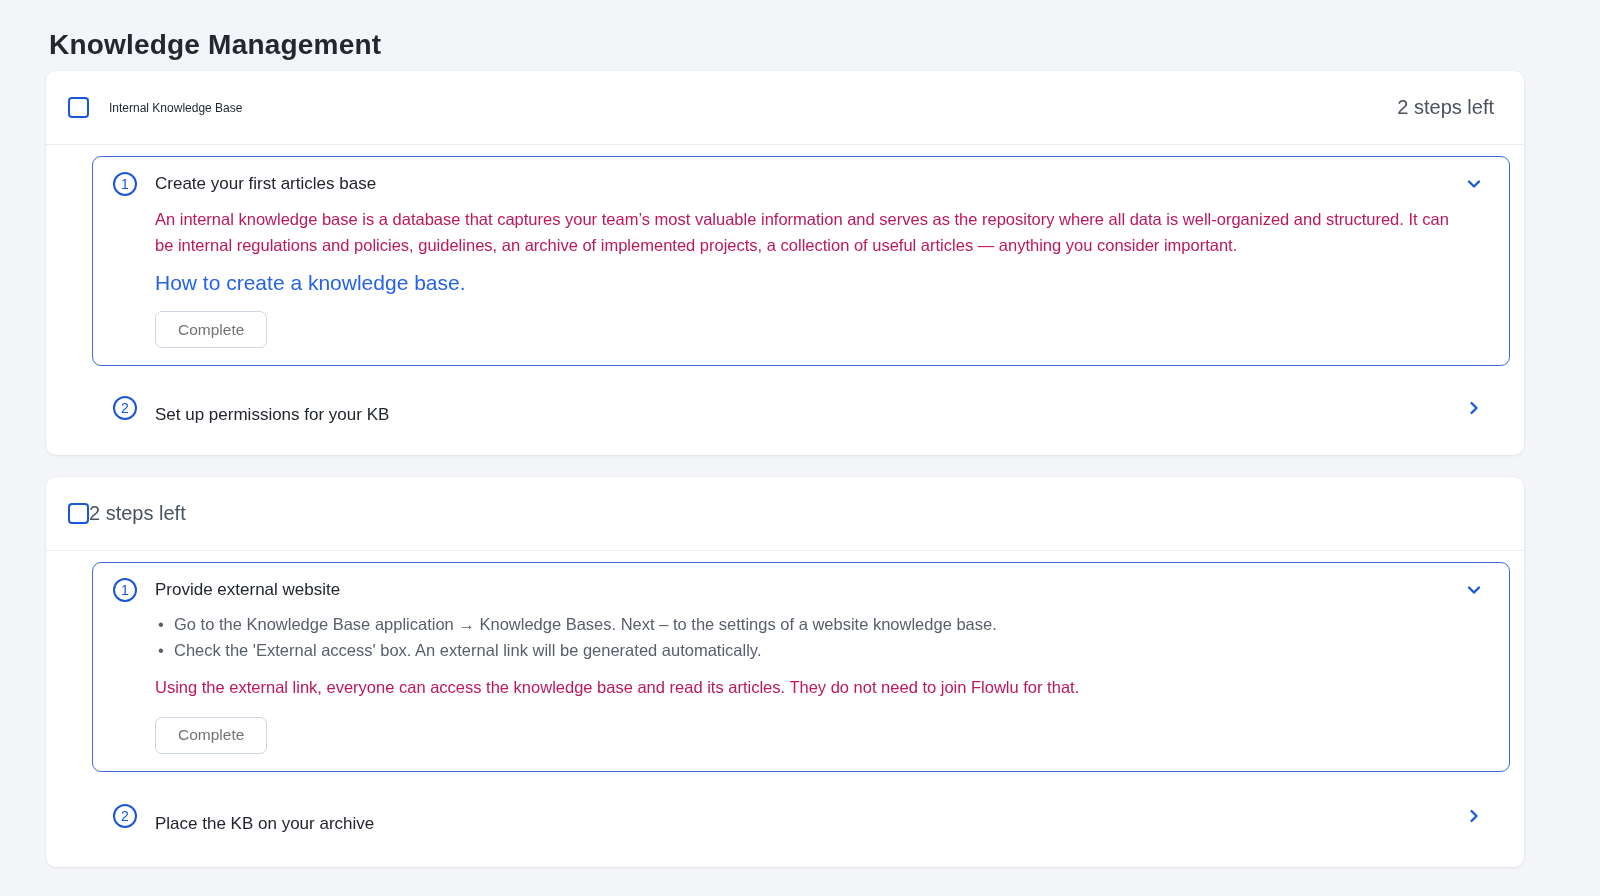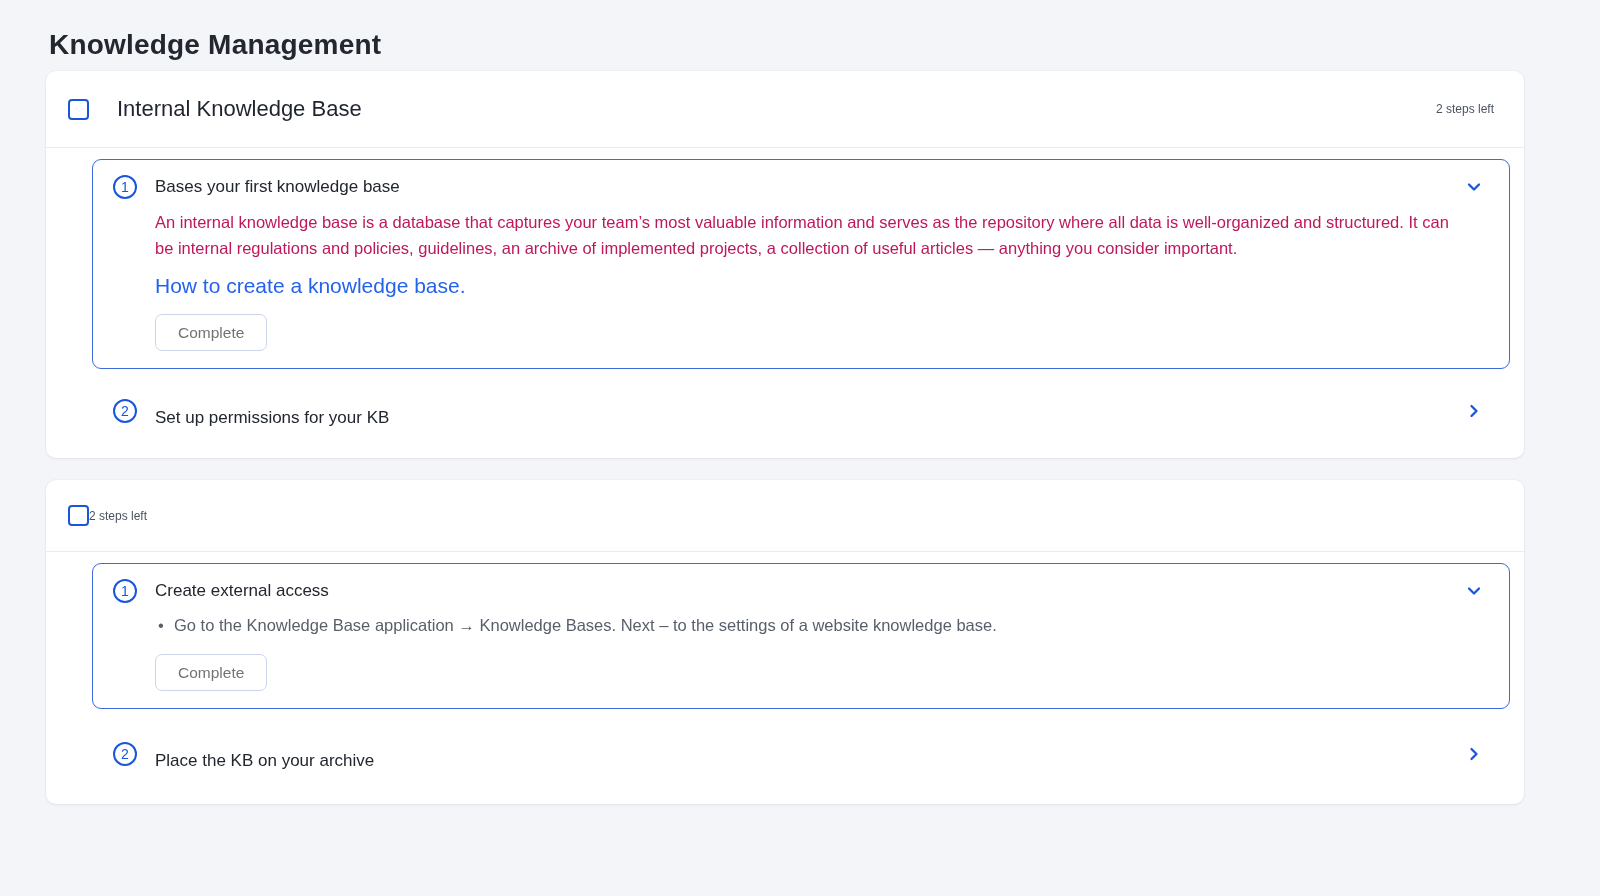--- a/index.html
+++ b/index.html
@@ -28,24 +28,24 @@
     display: flex; align-items: center;
     padding: 25px 30px 25px 22px;
   }
   .checkbox {
     width: 21px; height: 21px; flex: 0 0 auto;
     border: 2px solid #1a56db; border-radius: 4px;
     background: #fff; cursor: pointer;
   }
   .card-title {
     flex: 1 1 auto;
-    margin-left: 28px;
-    font-size: 22px; color: #1f2430; font-weight: 400;
+    margin-left: 20px;
+    font-size: 12px; color: #1f2430; font-weight: 400;
   }
-  .steps-left { font-size: 12px; color: #4a5260; }
+  .steps-left { font-size: 20px; color: #4a5260; }
   .divider { height: 1px; background: #e9ebf0; }
   .card-body { padding: 11px 14px 6px 46px; }
 
   .step-box {
     border: 1px solid #3d6bdc;
     border-radius: 9px;
     padding: 15px 20px 17px 20px;
   }
   .step-head {
     display: flex; align-items: center; cursor: pointer;
@@ -106,21 +106,21 @@
       <div class="checkbox"></div>
       <div class="card-title">Internal Knowledge Base</div>
       <div class="steps-left">2 steps left</div>
     </div>
     <div class="divider"></div>
     <div class="card-body">
 
       <div class="step-box">
         <div class="step-head">
           <div class="step-num">1</div>
-          <div class="step-title">Bases your first knowledge base</div>
+          <div class="step-title">Create your first articles base</div>
           <span class="chevron">
             <svg width="18" height="18" viewBox="0 0 18 18">
                 <path d="M4 6.5l5 5 5-5" stroke="#1a56db" stroke-width="2.3" fill="none" stroke-linecap="round" stroke-linejoin="round"></path>
               </svg>
           </span>
         </div>
         <div class="step-content">
           <p class="desc">An internal knowledge base is a database that captures your team’s most valuable information and serves as the repository where all data is well-organized and structured. It can be internal regulations and policies, guidelines, an archive of implemented projects, a collection of useful articles — anything you consider important.</p>
           <p class="link-line"><a>How to create a knowledge base</a><span class="suffix">.</span></p>
           <button class="btn-complete">Complete</button>
@@ -144,31 +144,33 @@
     <div class="card-header">
       <div class="checkbox"></div>
       <div class="steps-left">2 steps left</div>
     </div>
     <div class="divider"></div>
     <div class="card-body">
 
       <div class="step-box">
         <div class="step-head">
           <div class="step-num">1</div>
-          <div class="step-title">Create external access</div>
+          <div class="step-title">Provide external website</div>
           <span class="chevron">
             <svg width="18" height="18" viewBox="0 0 18 18">
                 <path d="M4 6.5l5 5 5-5" stroke="#1a56db" stroke-width="2.3" fill="none" stroke-linecap="round" stroke-linejoin="round"></path>
               </svg>
           </span>
         </div>
         <div class="step-content">
           <ul class="bullets">
             <li>Go to the Knowledge Base application → Knowledge Bases. Next – to the settings of a website knowledge base.</li>
+            <li>Check the 'External access' box. An external link will be generated automatically.</li>
           </ul>
+          <p class="desc" style="margin-top:12px">Using the external link, everyone can access the knowledge base and read its articles. They do not need to join Flowlu for that.</p>
           <button class="btn-complete">Complete</button>
         </div>
       </div>
 
       <div class="step-row" style="padding-top:27px;padding-bottom:27px">
         <div class="step-num">2</div>
         <div class="step-title">Place the KB on your archive</div>
         <span class="chevron">
           <svg width="18" height="18" viewBox="0 0 18 18">
               <path d="M6.5 4l5 5-5 5" stroke="#1a56db" stroke-width="2.3" fill="none" stroke-linecap="round" stroke-linejoin="round"></path>

